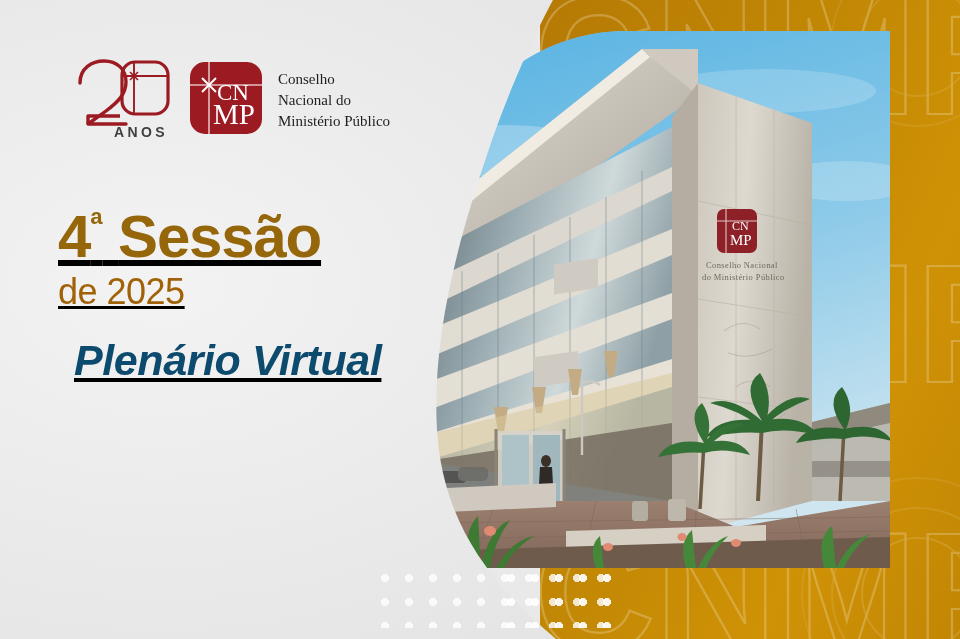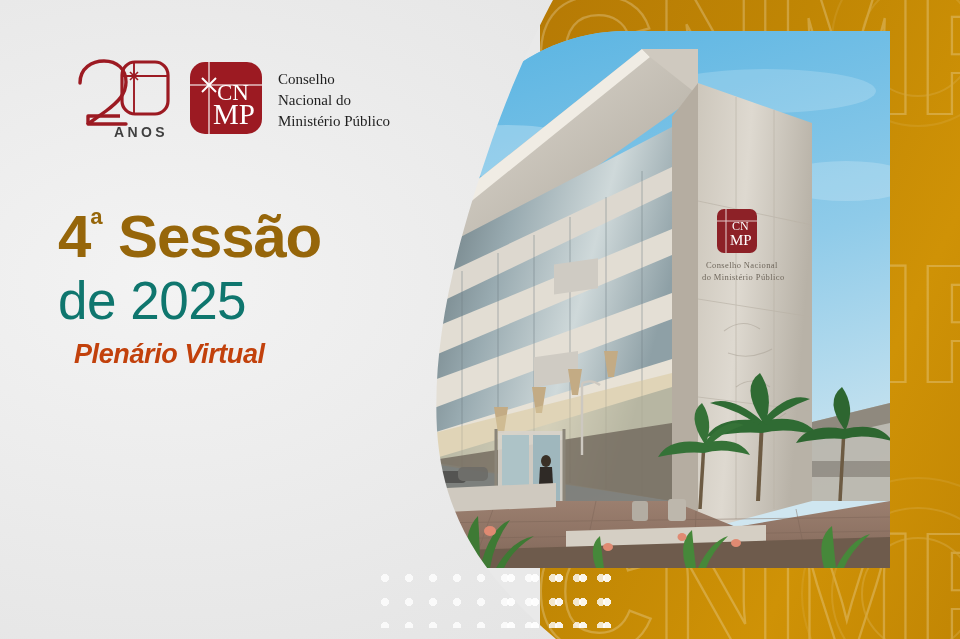--- a/index.html
+++ b/index.html
@@ -96,50 +96,51 @@
   .logo-20anos { width: 100px; height: 84px; display: block; }
   .logo-cnmp-mark { width: 74px; height: 74px; display: block; }
   .logo-cnmp-text { display: block; }
 
   
   .headline {
     position: absolute;
     left: 58px;
     top: 208px;
     width: 400px;
+    text-decoration: underline;
   }
   .line-main {
     font-size: 60px;
     font-weight: 700;
     color: #96660a;
     line-height: 0.98;
     letter-spacing: -1.2px;
     margin: 0;
     white-space: nowrap;
   }
   .line-main .sup {
     font-size: 0.56em;
     vertical-align: super;
     letter-spacing: 0;
   }
   .line-sub {
-    font-size: 53px;
+    font-size: 36px;
     font-weight: 400;
-    color: #0f766e;
+    color: #a16207;
     line-height: 1.14;
     letter-spacing: -0.5px;
     margin: 4px 0 0 0;
   }
   .line-venue {
-    font-size: 27px;
+    font-size: 43px;
     font-weight: 700;
     font-style: italic;
-    color: #c2410c;
+    color: #0c4a6e;
     letter-spacing: -0.4px;
-    margin: 8px 0 0 16px;
+    margin: 24px 0 0 16px;
   }
 </style>
 </head>
 <body>
 
 <div id="stage">
 
   <div class="orange-panel">
     <svg class="orange-watermark" viewBox="0 0 460 690" aria-hidden="true">
       <text x="8" y="132" font-size="168">CNMP</text>

